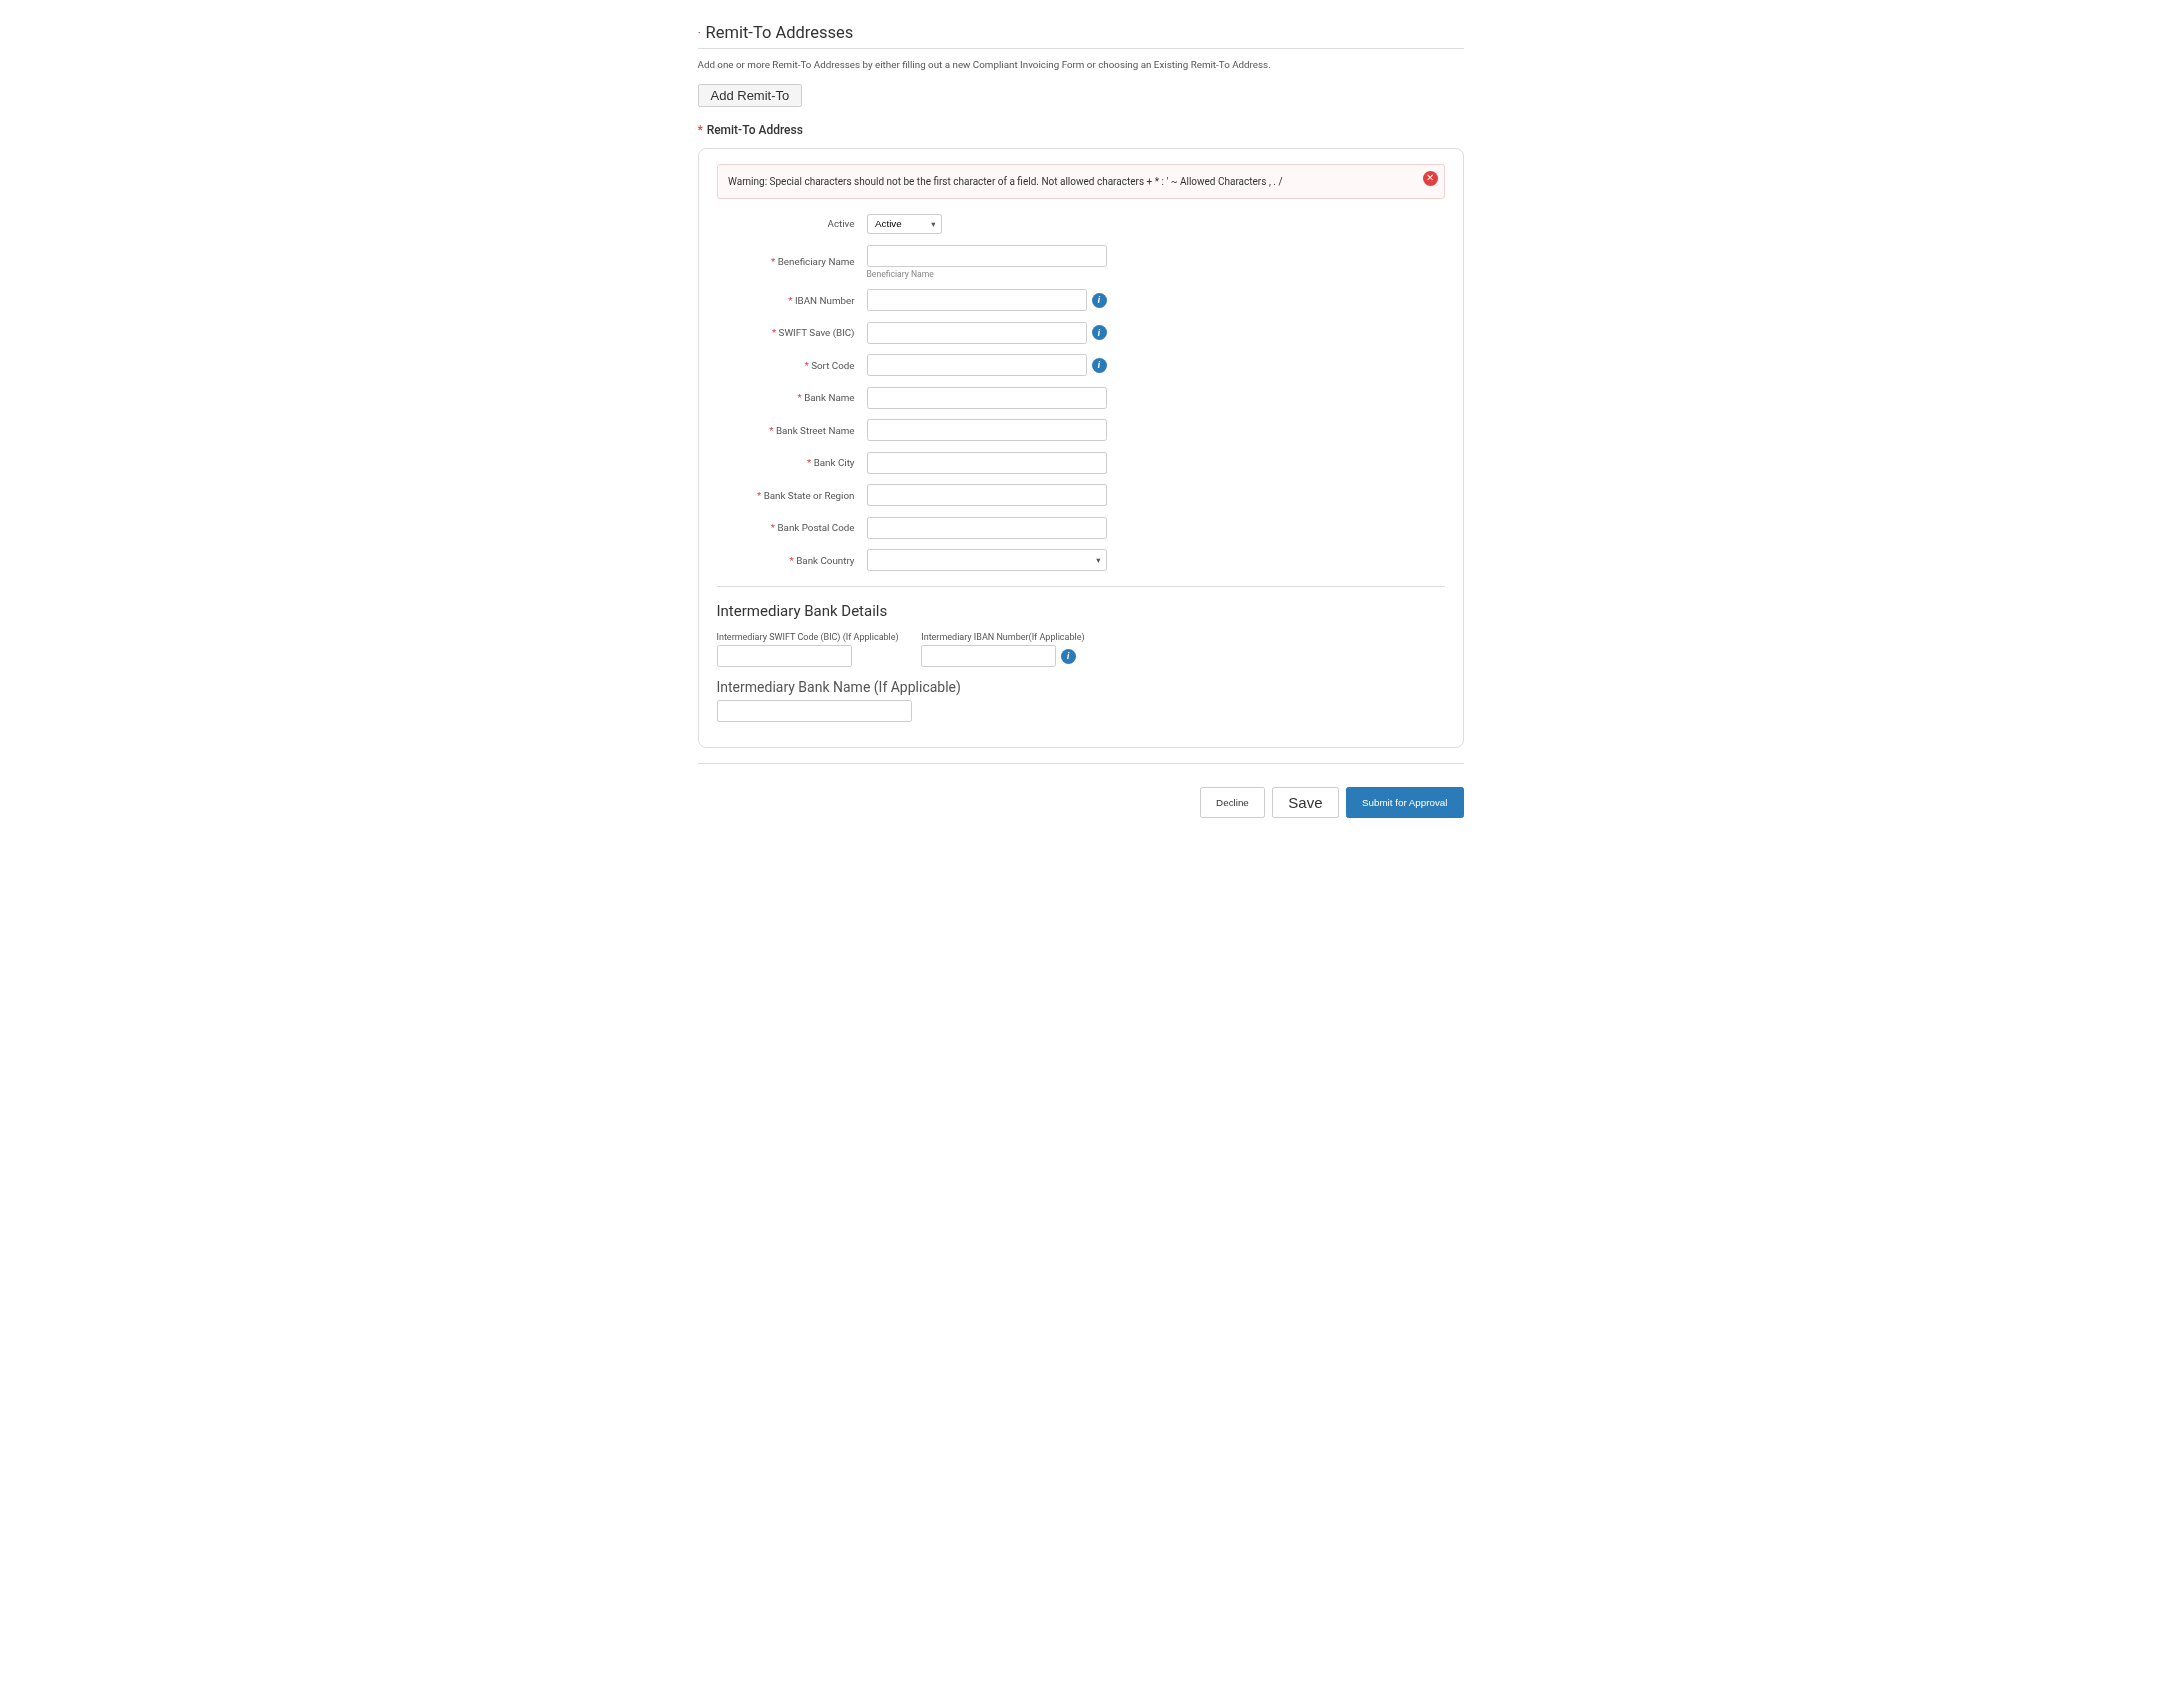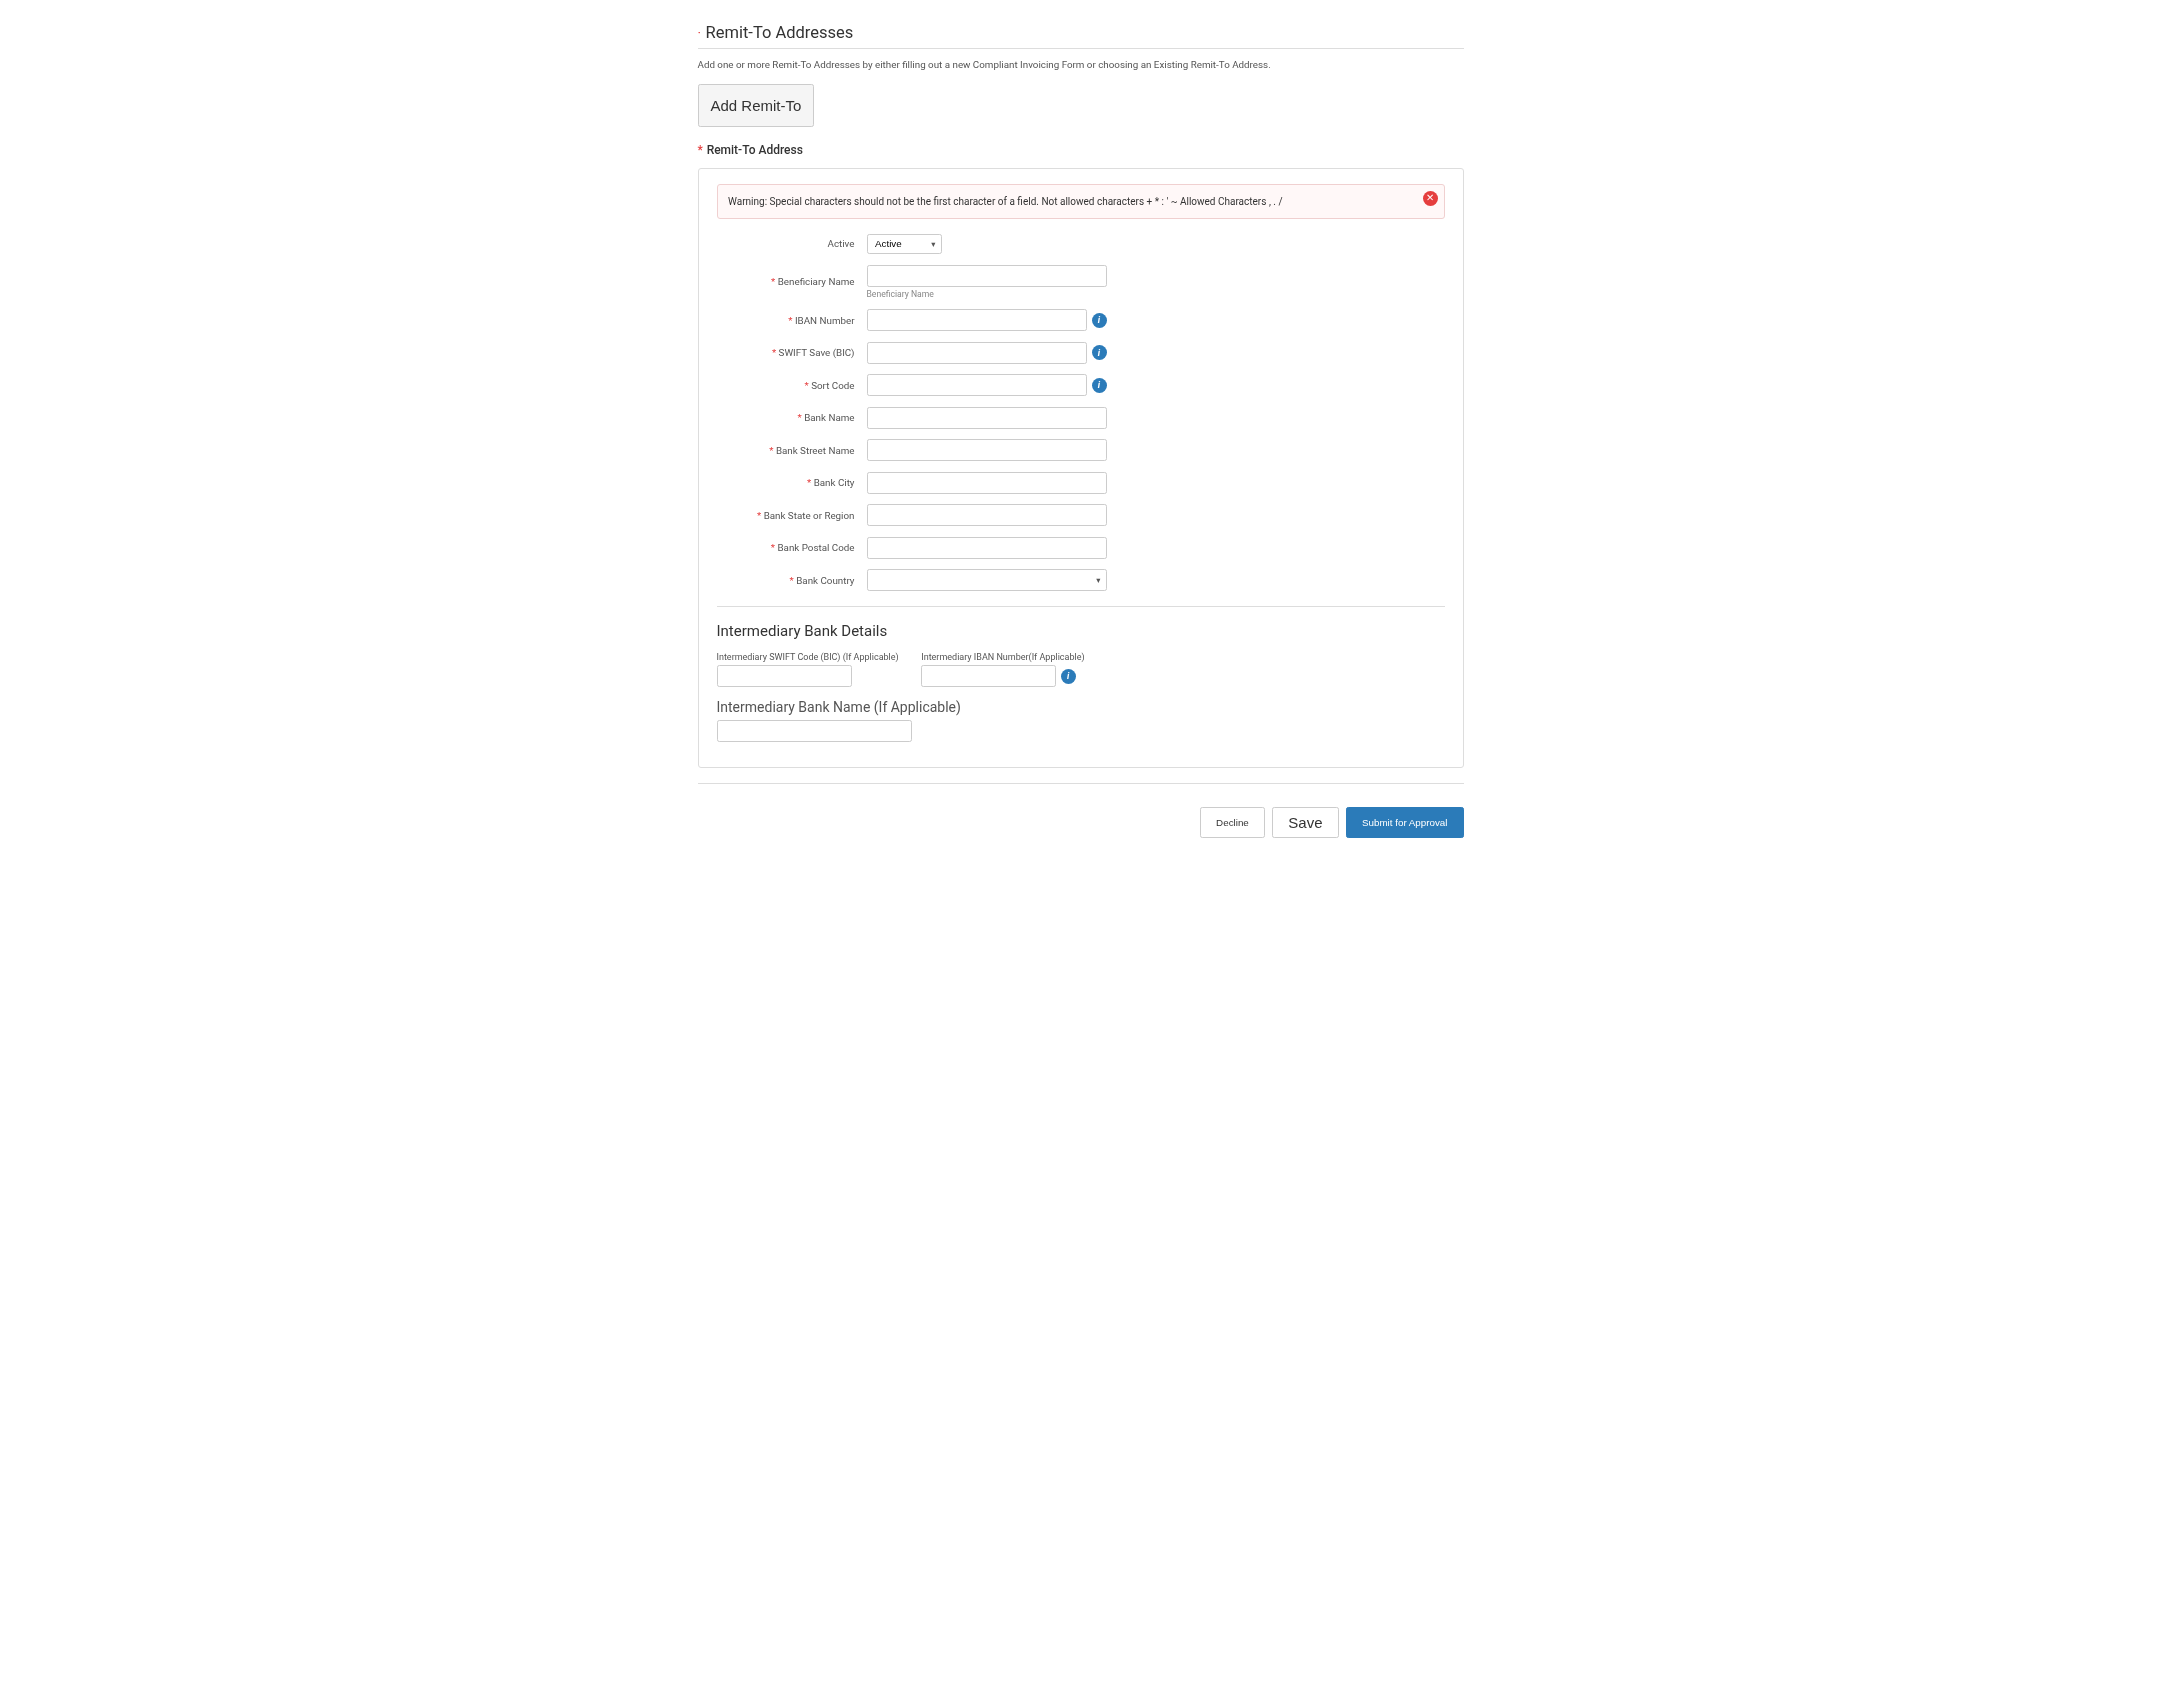--- a/index.html
+++ b/index.html
@@ -33,22 +33,22 @@
       margin-bottom: 10.5px;
     }
     .subtitle {
       font-size: 9.8px;
       color: #555;
       margin-bottom: 13.5px;
     }
     .add-remit-btn {
       background: #f5f5f5;
       border: 0.8px solid #ccc;
-      padding: 12px 12px;
-      font-size: 15px;
+      padding: 3px 12px;
+      font-size: 13px;
       cursor: pointer;
       border-radius: 2.3px;
       color: #333;
       margin-bottom: 16.5px;
     }
 
     .section-label {
       font-size: 12px;
       font-weight: 500;
       color: #333;
@@ -56,21 +56,21 @@
       align-items: center;
       gap: 3.8px;
       margin-bottom: 10.5px;
     }
     .section-label .required-star {
       color: #e53e3e;
     }
 
     .form-card {
       border: 0.8px solid #ddd;
-      border-radius: 3px;
+      border-radius: 8px;
       padding: 15px 18px 18px 18px;
       margin-bottom: 15px;
     }
 
     .warning-banner {
       background: #fff8f8;
       border: 0.8px solid #f0d0d0;
       border-radius: 3px;
       padding: 9px 27px 9px 10.5px;
       margin-bottom: 15px;

